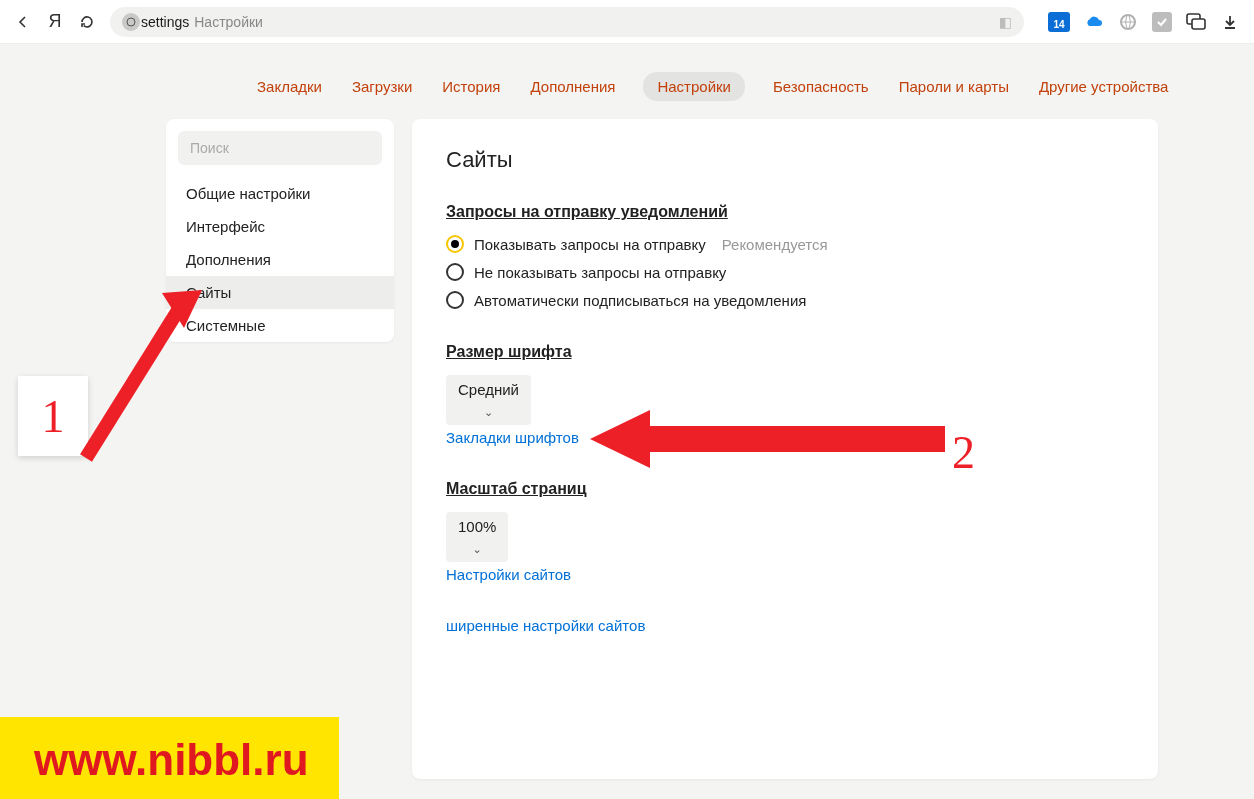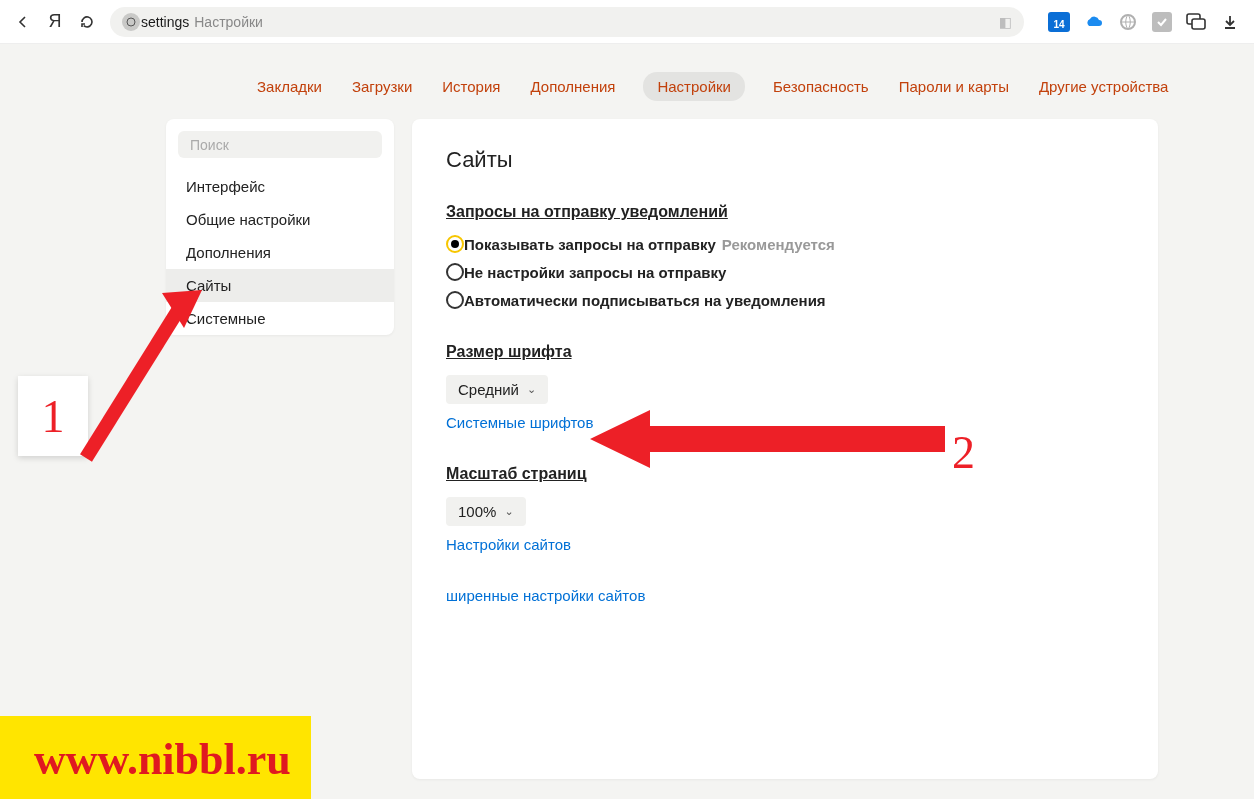--- a/index.html
+++ b/index.html
@@ -78,21 +78,21 @@
     width: 228px;
     background:#fff;
     border-radius:8px;
     box-shadow:0 1px 3px rgba(0,0,0,0.05);
     overflow:hidden;
     align-self:flex-start;
   }
   .sidebar input {
     width: calc(100% - 24px);
     margin:12px;
-    height:27px;
+    height:34px;
     border:none;
     background:#f1f1ef;
     border-radius:6px;
     padding:0 12px;
     font-size:14px;
     color:#be185d;
   }
   .sidebar input::placeholder{color:#aaa;}
   .side-item {
     padding:8px 20px;
@@ -105,35 +105,35 @@
     flex:1;
     background:#fff;
     border-radius:8px;
     padding:28px 34px;
     box-shadow:0 1px 3px rgba(0,0,0,0.05);
     position:relative;
     min-height: 660px;
   }
   .main h2 { font-size:22px; font-weight:500; margin-bottom:30px; }
   .sect-title { font-size:16px; font-weight:700; margin-bottom:14px; margin-top:0;text-decoration:underline;}
-  .radio-row { display:flex; align-items:center; margin-bottom:10px; font-size:15px;font-weight:bold;}
+  .radio-row { display:flex; align-items:center; gap:10px; margin-bottom:10px; font-size:15px;}
   .radio {
     width:18px;height:18px;border-radius:50%;border:2px solid #333;
     display:flex;align-items:center;justify-content:center;flex-shrink:0;
   }
   .radio.checked { border-color:#f7c600;}
   .radio.checked::after{content:'';width:8px;height:8px;border-radius:50%;background:#000;}
   .radio-label{}
   .radio-note{color:#999;margin-left:6px;}
   .section { margin-bottom:34px; }
   .link { color:#0070d6; font-size:15px; cursor:pointer; margin-bottom:8px; display:block;}
   .select-box {
     display:inline-flex; align-items:center; gap:8px;
     background:#f1f1ef; padding:6px 12px; border-radius:4px;
-    font-size:15px; cursor:pointer; margin-bottom:10px;
+    font-size:15px; cursor:pointer; margin-bottom:4px;flex-direction:column;
   }
   .chev { font-size:11px; color:#555; }
   
   .anno-1-box {
     position:absolute; left:18px; top:376px;
     width:70px;height:80px;background:#fff;
     box-shadow:0 2px 6px rgba(0,0,0,0.15);
     display:flex;align-items:center;justify-content:center;
   }
   .anno-num { font-family: Georgia, 'Times New Roman', serif; font-size:46px; color:#ed2027;}
@@ -144,22 +144,22 @@
   .arrow-1 {
     position:absolute; left:74px; top:290px; width:130px; height:180px;
     pointer-events:none;
   }
   .arrow-2 {
     position:absolute; left:590px; top:404px; width:360px; height:70px;
     pointer-events:none;
   }
   .watermark {
     position:absolute; left:0; bottom:0;
-    background:#ffe500; padding:18px 20px 14px 34px;
-    font-family: Liberation Serif, serif;
+    background:#ffe500; padding:18px 30px 14px 34px;
+    font-family: Liberation Sans, sans-serif;
   }
   .watermark span{
     color:#e01920; font-size:44px; font-weight:800;
   }
 </style>
 </head>
 <body>
 
 <div class="toolbar">
   <div class="tb-btn">
@@ -226,55 +226,55 @@
   <div class="tab active">Настройки</div>
   <div class="tab">Безопасность</div>
   <div class="tab">Пароли и карты</div>
   <div class="tab">Другие устройства</div>
 </div>
 
 <div class="layout">
 
   <div class="sidebar">
     <input type="text" placeholder="Поиск" style="">
+    <div class="side-item">Общие настройки</div>
     <div class="side-item">Интерфейс</div>
-    <div class="side-item">Общие настройки</div>
     <div class="side-item">Дополнения</div>
     <div class="side-item active">Сайты</div>
     <div class="side-item">Системные</div>
   </div>
 
   <div class="main">
     <h2>Сайты</h2>
 
     <div class="section">
       <div class="sect-title">Запросы на отправку уведомлений</div>
       <div class="radio-row">
         <span class="radio checked"></span>
         <span class="radio-label">Показывать запросы на отправку</span>
         <span class="radio-note">Рекомендуется</span>
       </div>
       <div class="radio-row">
         <span class="radio"></span>
-        <span class="radio-label">Не настройки запросы на отправку</span>
+        <span class="radio-label">Не показывать запросы на отправку</span>
       </div>
       <div class="radio-row">
         <span class="radio"></span>
         <span class="radio-label">Автоматически подписываться на уведомления</span>
       </div>
     </div>
 
 
     <div class="section">
       <div class="sect-title">Размер шрифта</div>
       <div class="select-box">
         <span>Средний</span>
         <span class="chev">⌄</span>
       </div><br>
-      <a class="link">Системные шрифтов</a>
+      <a class="link">Закладки шрифтов</a>
     </div>
 
     <div class="section">
       <div class="sect-title">Масштаб страниц</div>
       <div class="select-box">
         <span>100%</span>
         <span class="chev">⌄</span>
       </div><br>
       <a class="link">Настройки сайтов</a>
     </div>

